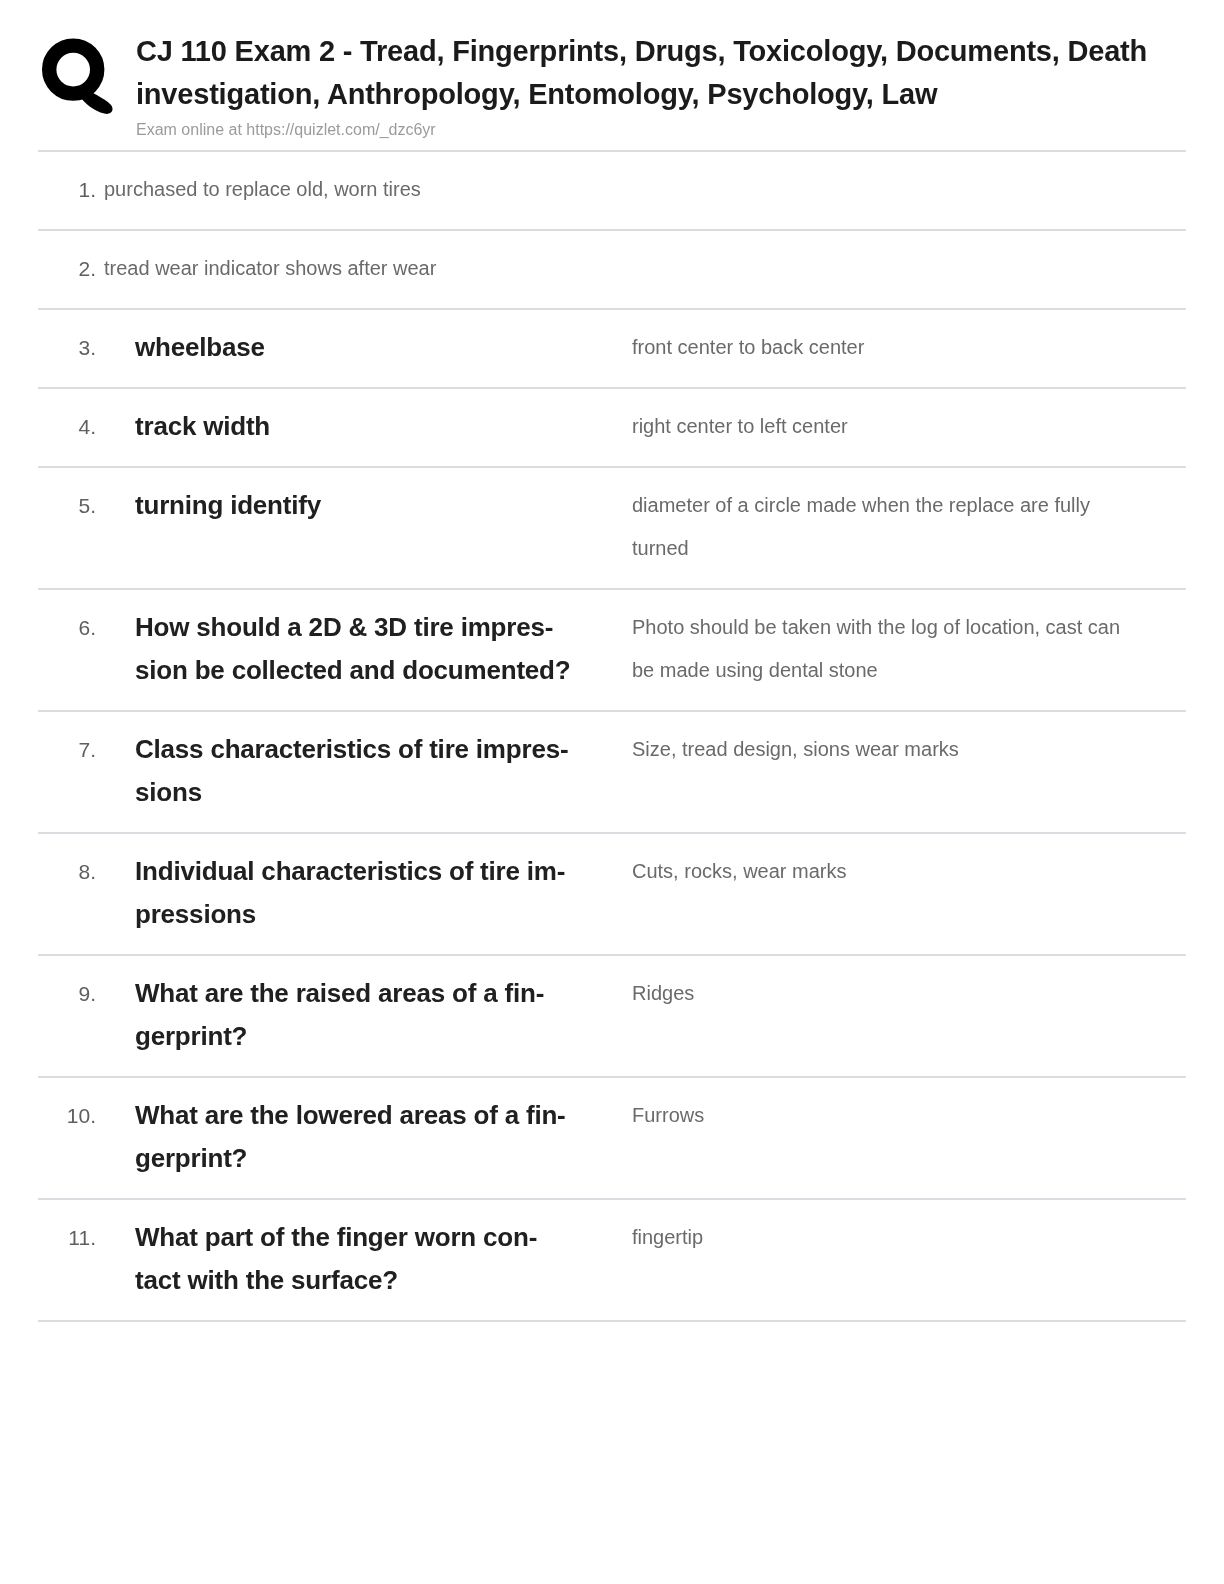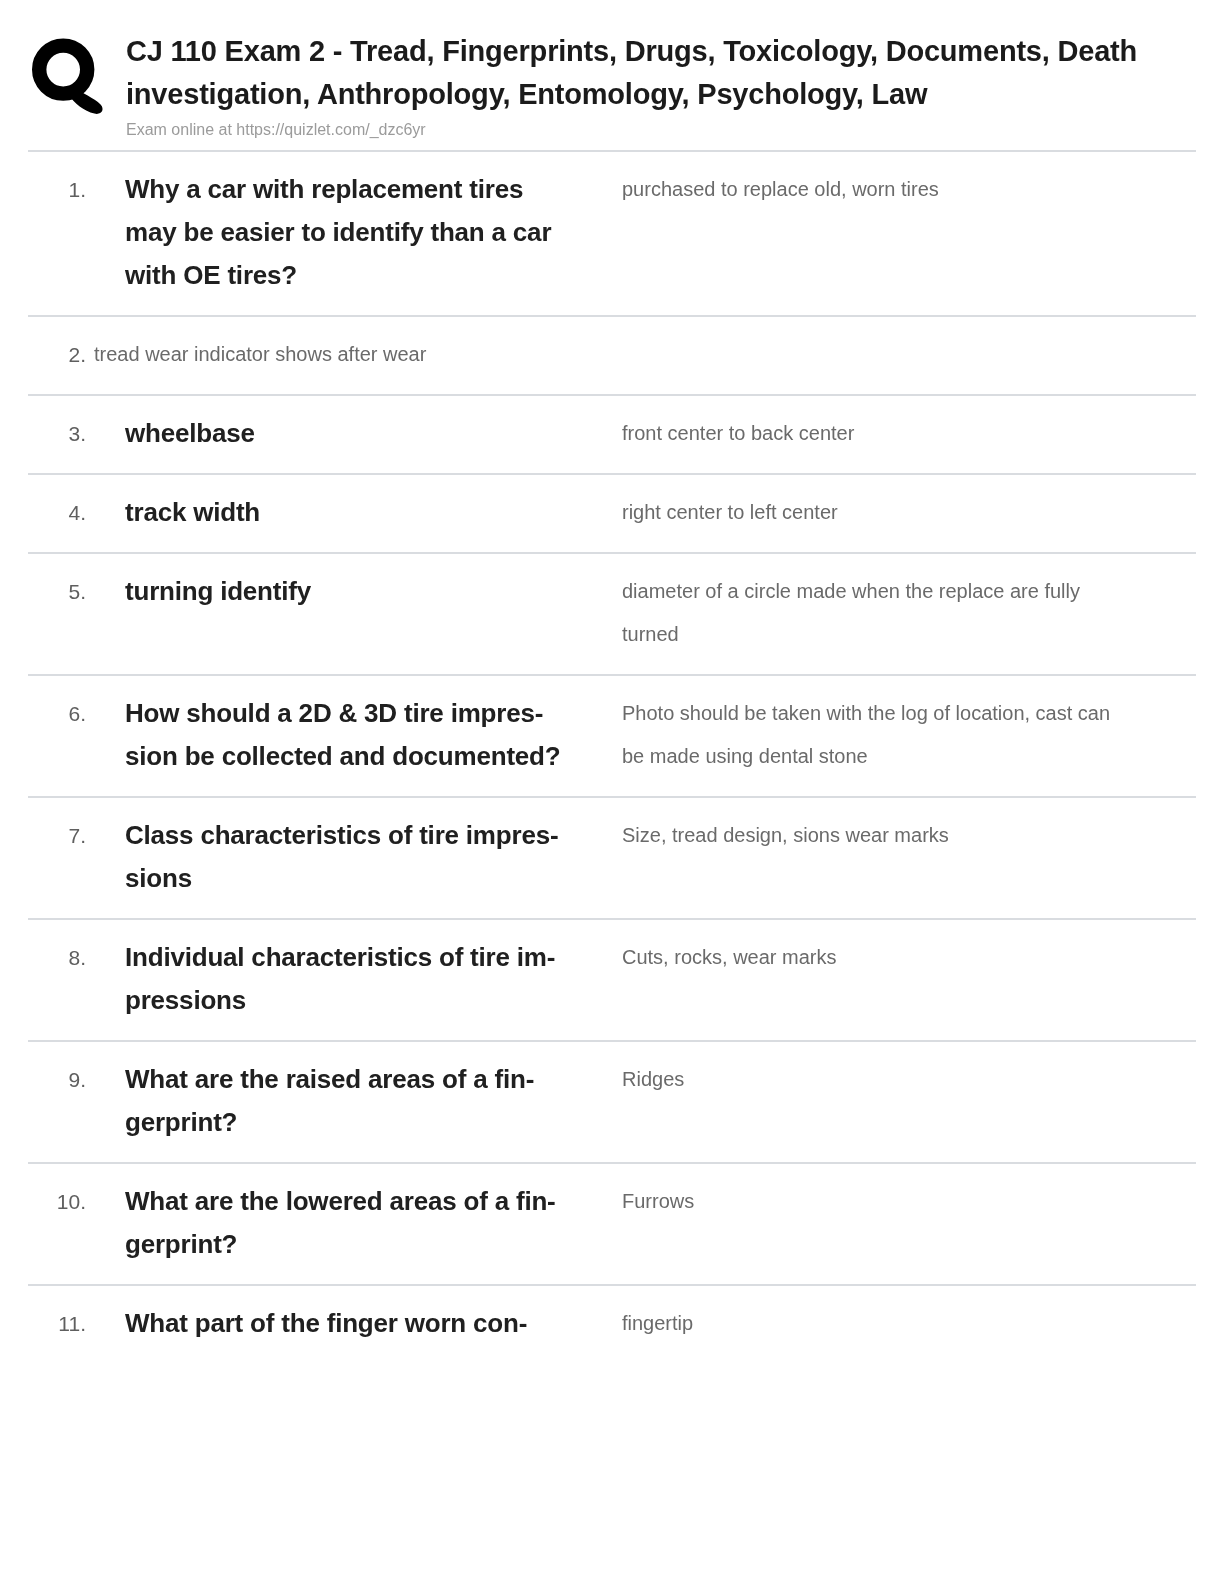--- a/index.html
+++ b/index.html
@@ -5,21 +5,21 @@
   * { margin: 0; padding: 0; box-sizing: border-box; }
   html, body { background: #ffffff; }
   body {
     width: 1224px;
     font-family: "Liberation Sans", "DejaVu Sans", sans-serif;
     color: #202020;
   }
   .page {
     width: 1224px;
     height: 1348px;
-    padding: 0 28px;
+    padding: 0 38px;
     overflow: hidden;
     background: #ffffff;
     display: flex;
     flex-direction: column;
   }
   
   .header {
     display: flex;
     align-items: flex-start;
     gap: 18px;
@@ -105,23 +105,20 @@
       <div class="title">CJ 110 Exam 2 - Tread, Fingerprints, Drugs, Toxicology, Documents, Death
 investigation, Anthropology, Entomology, Psychology, Law</div>
       <div class="subtitle">Exam online at https://quizlet.com/_dzc6yr</div>
     </div>
   </div>
 
   <div class="qa-list">
 
     <div class="row">
       <div class="num">1.</div>
-      <div class="q">Why a car with replacement tires
-may be easier to identify than a car
-with OE tires?</div>
       <div class="a">purchased to replace old, worn tires</div>
     </div>
 
     <div class="row">
       <div class="num">2.</div>
       <div class="a">tread wear indicator shows after wear</div>
     </div>
 
     <div class="row">
       <div class="num">3.</div>

